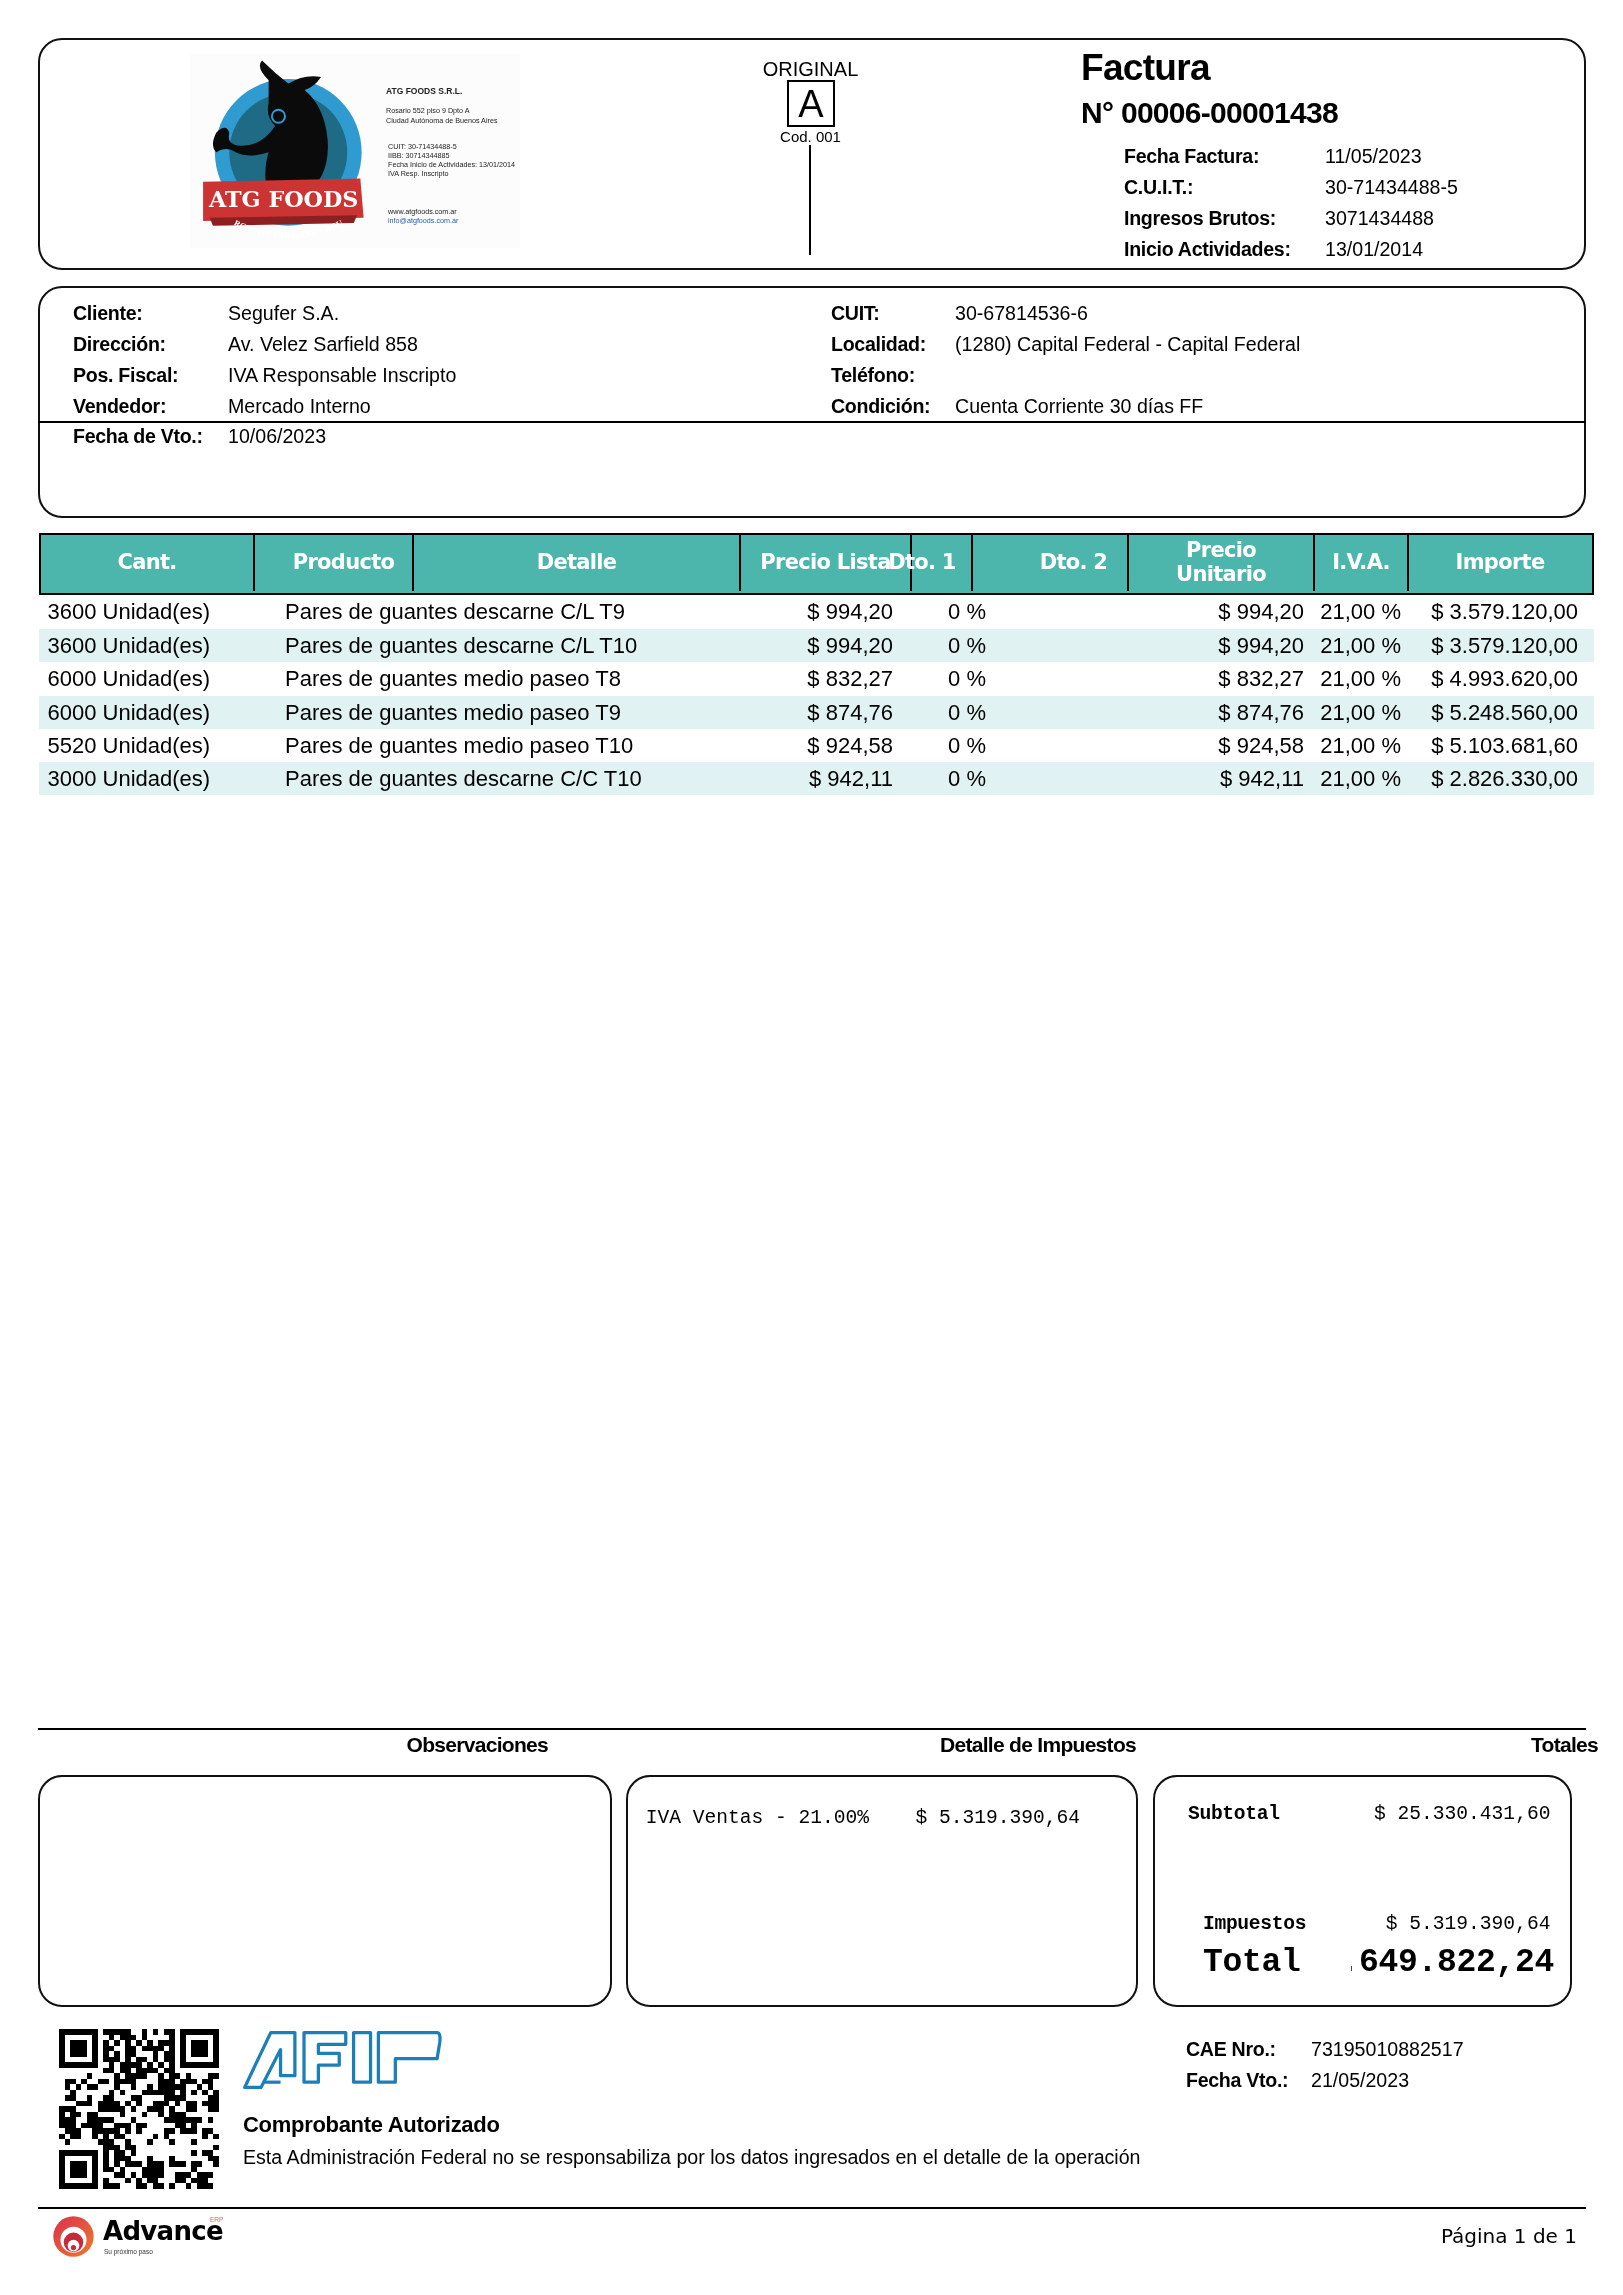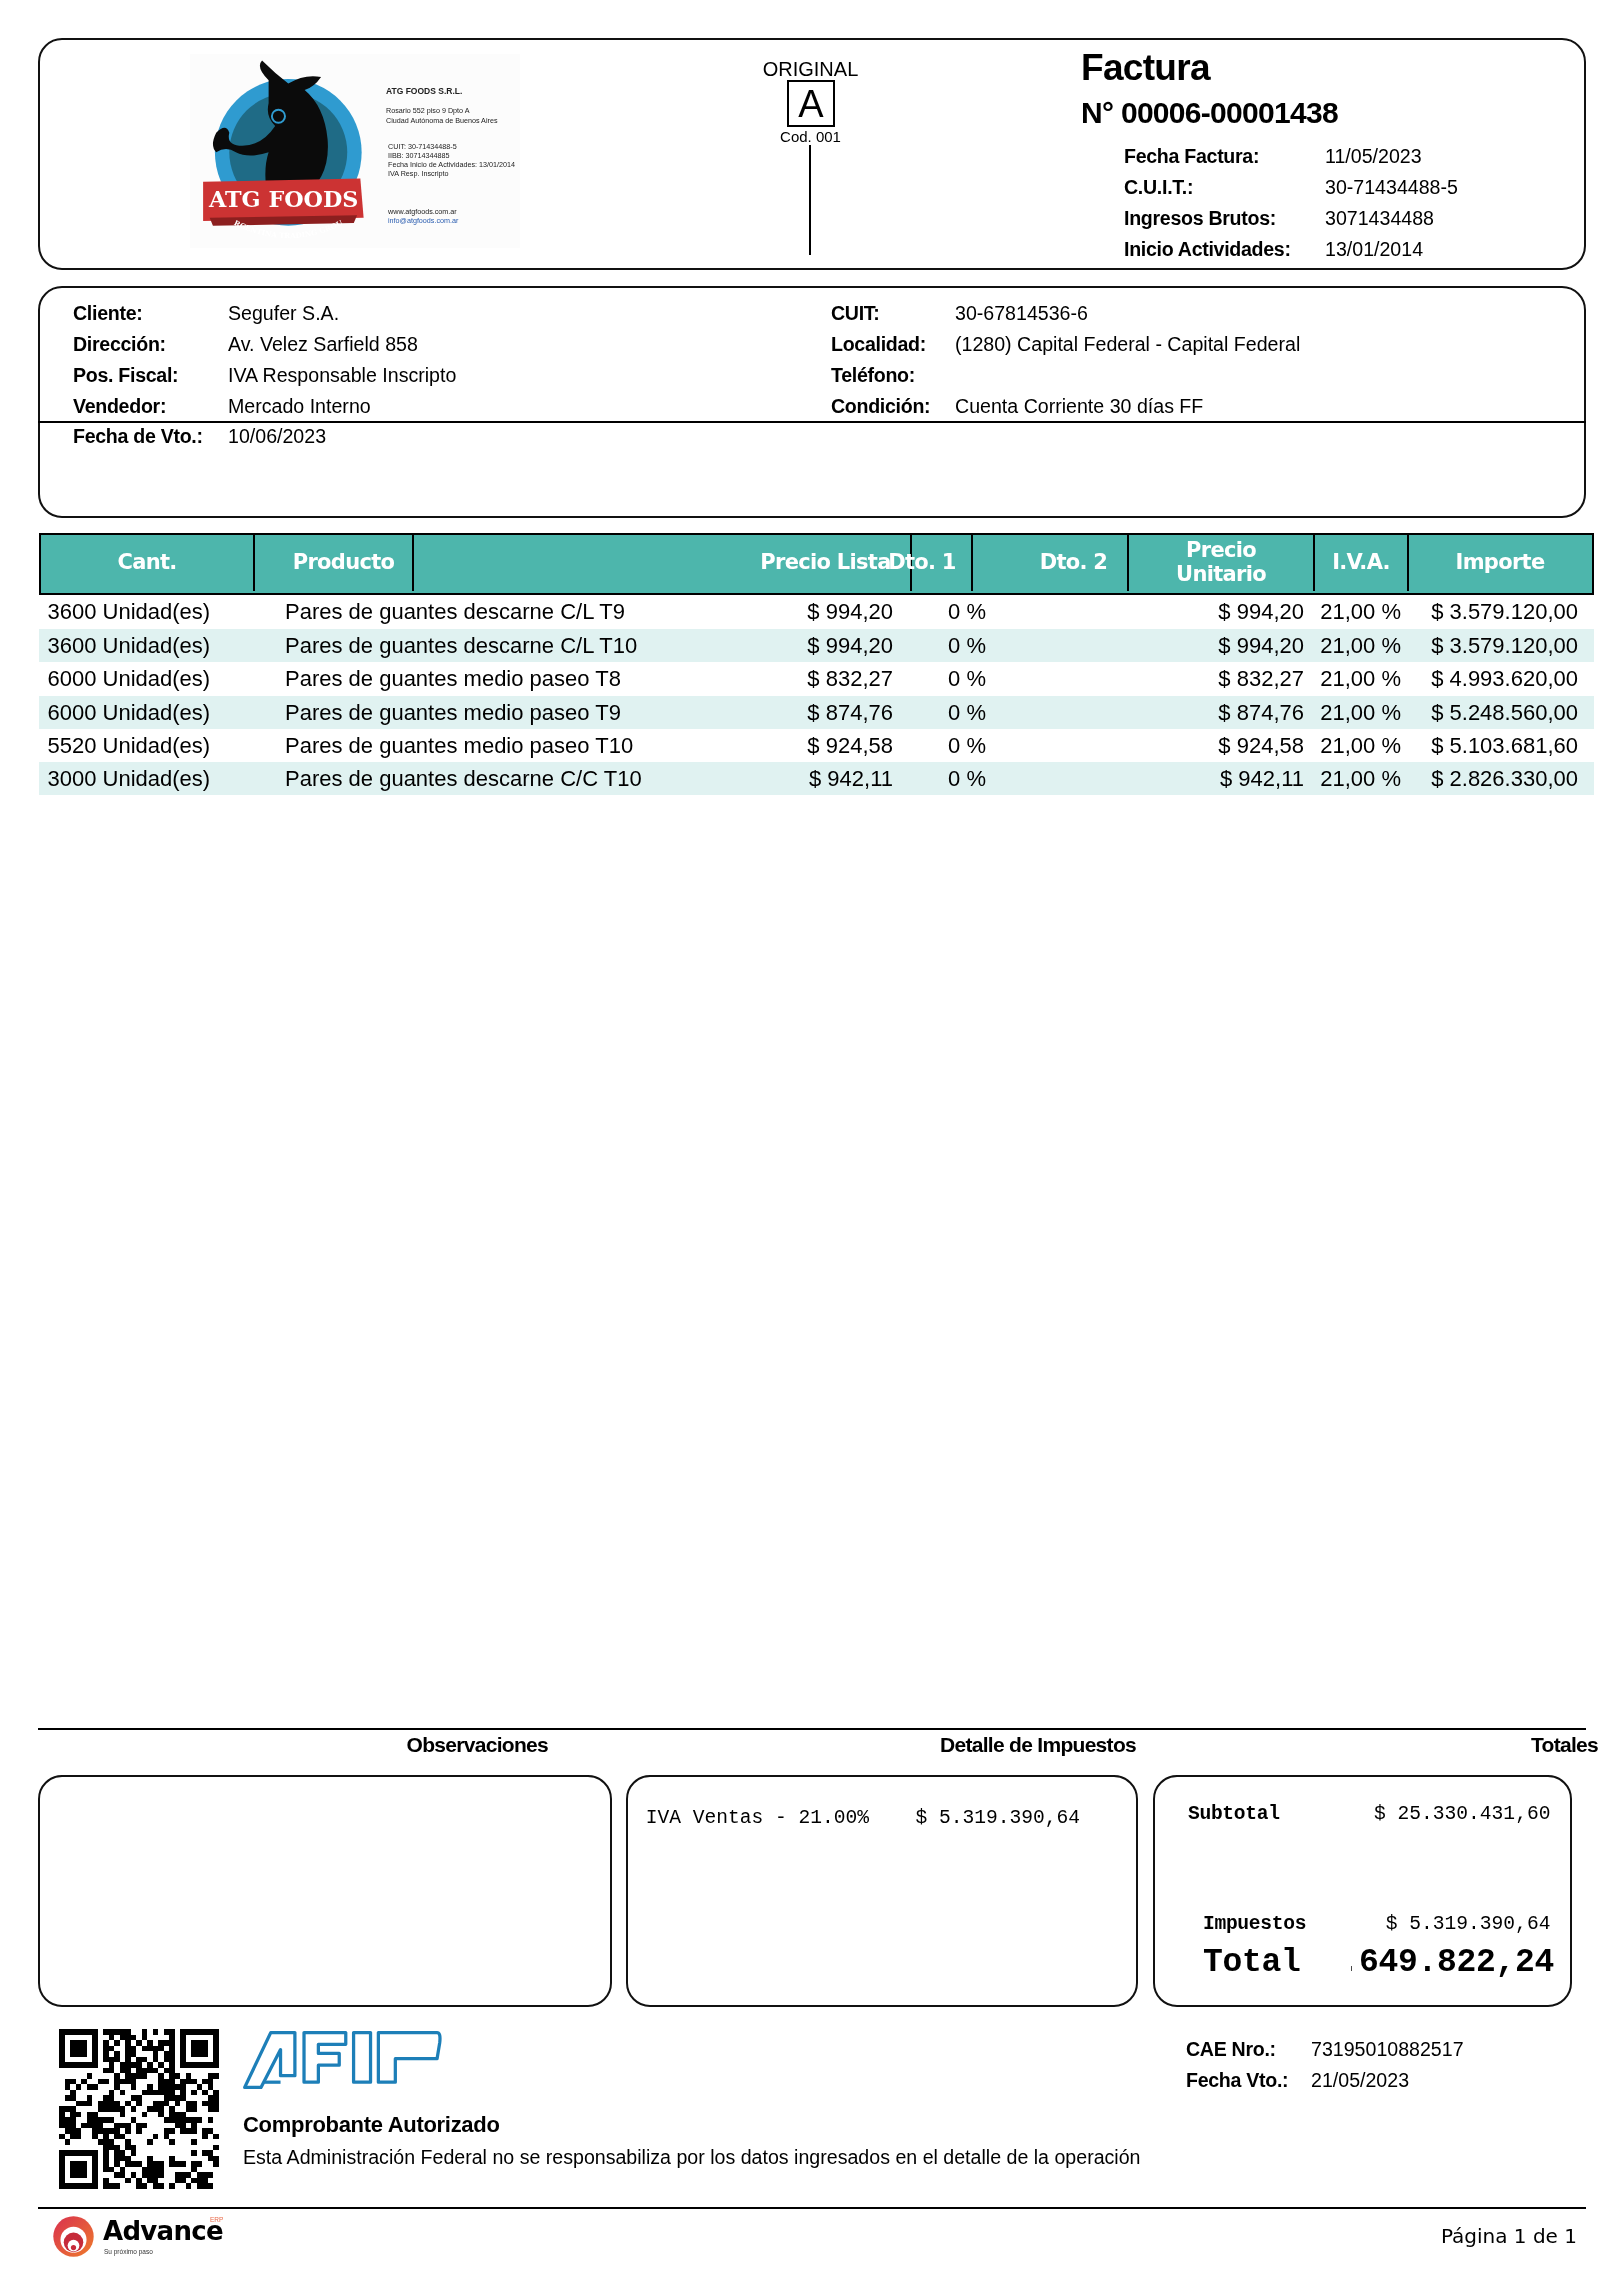--- a/index.html
+++ b/index.html
@@ -104,20 +104,21 @@
 <div class="val" style="left:955px;top:364px;"></div>
 <div class="lbl" style="left:831px;top:395px;">Condición:</div>
 <div class="val" style="left:955px;top:395px;">Cuenta Corriente 30 días FF</div>
 
 <div class="lbl" style="left:73px;top:425px;">Fecha de Vto.:</div>
 <div class="val" style="left:228px;top:425px;">10/06/2023</div>
 
 <div class="thead">
   <div class="th" style="left:0;width:214px;">Cant.</div>
   <div class="th" style="left:234px;width:139px;">Producto</div>
+  <div class="th" style="left:373px;width:327px;">Detalle</div>
   <div class="th" style="left:700px;width:171px;">Precio Lista</div>
   <div class="th" style="left:832px;width:100px;">Dto. 1</div>
   <div class="th" style="left:979px;width:109px;">Dto. 2</div>
   <div class="th" style="left:1088px;width:186px;padding:0 39px;">Precio Unitario</div>
   <div class="th" style="left:1274px;width:94px;">I.V.A.</div>
   <div class="th last" style="left:1368px;width:182px;">Importe</div>
 </div>
 
 <div id="rows">
     <div class="trow" style="top: 595px;">

